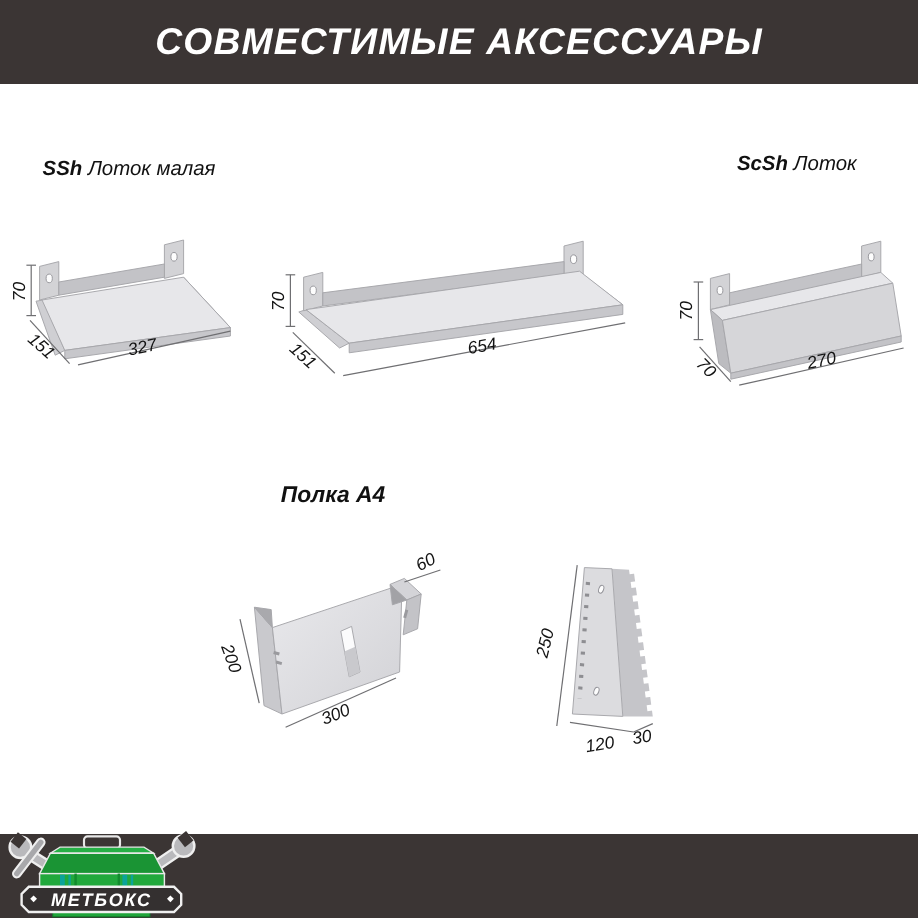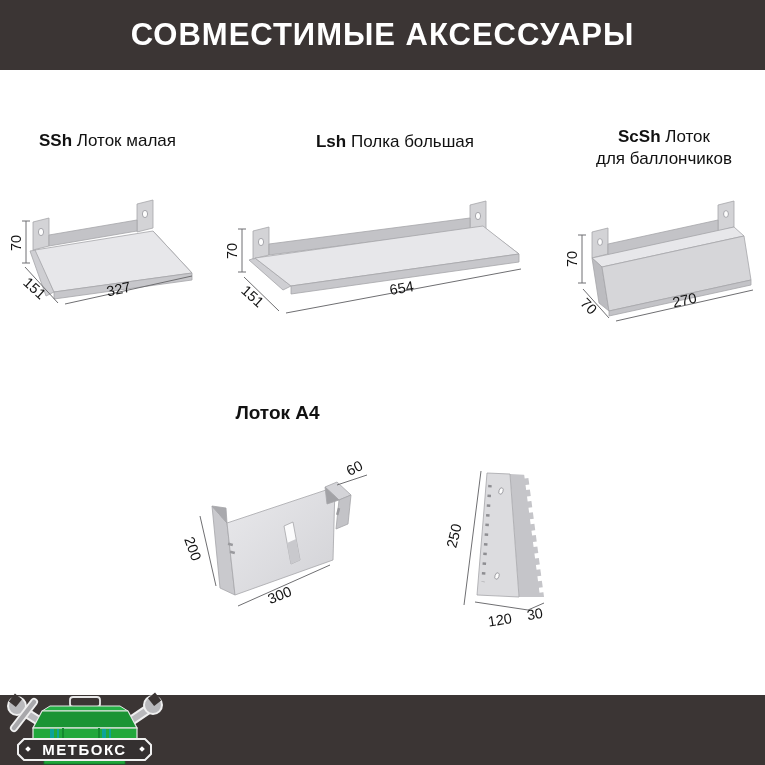--- a/index.html
+++ b/index.html
@@ -1,17 +1,17 @@
 <!DOCTYPE html>
 <html><head>
 <meta charset="utf-8">
 <style>
   html,body{margin:0;padding:0;background:#fff;}
   #page{position:relative;width:765px;height:765px;background:#ffffff;overflow:hidden;
-        font-family:"Liberation Sans",sans-serif;color:#141414;}
+        font-family:"Liberation Sans",sans-serif;color:#141414;font-style:italic;}
   .bar{position:absolute;left:0;width:765px;height:70px;background:#3b3534;}
   #topbar{top:0;display:flex;align-items:center;justify-content:center;}
   #botbar{top:695px;}
   .title{color:#fff;font-weight:bold;font-size:31px;letter-spacing:1px;}
   .plabel{position:absolute;text-align:center;font-size:17px;line-height:22px;color:#111;}
   .plabel .code{font-weight:bold;margin-top:24px;}
   .plabel.big{font-weight:bold;font-size:19px;}
   svg{position:absolute;overflow:visible;}
   .dim{font-size:14.5px;fill:#131313;}
   .edge{stroke:#a6a6aa;stroke-width:0.8;stroke-linejoin:round;}
@@ -24,32 +24,27 @@
 <div id="page">
 
   <div class="bar" id="topbar">
     <span class="title">СОВМЕСТИМЫЕ АКСЕССУАРЫ</span>
   </div>
 
   <div class="plabel" style="left:15px;top:130px;width:185px;">
     <span class="code">SSh</span>
     <span>Лоток малая</span>
   </div>
-  <div class="plabel" style="left:285px;top:131px;width:220px;">
-    <span class="code">Lsh</span>
-    <span>Полка большая</span>
-  </div>
   <div class="plabel" style="left:578px;top:126px;width:172px;">
     <div><span class="code">ScSh</span>
     <span>Лоток</span></div>
-    <div>для баллончиков</div>
   </div>
 
   <div class="plabel big" style="left:195px;top:402px;width:165px;">
-    <span>Лоток А4</span>
+    <span>Полка А4</span>
   </div>
 
   <svg style="left:8px;top:188px;" width="200" height="135" viewBox="0 0 200 135">
     <polygon class="edge" points="22,63 28,62 46,104 38,108" fill="#cfcfd3"></polygon>
     <polygon class="edge" points="25,34 41,30 41,58 25,62" fill="#d3d3d6"></polygon>
     <polygon class="edge" points="129,16 145,12 145,40 129,44" fill="#d3d3d6"></polygon>
     <polygon class="edge" points="41,47 129,32 129,43 41,58" fill="#c3c3c7"></polygon>
     <polygon class="edge" points="145,43 184,85 145,50" fill="#bcbcc0"></polygon>
     <polygon class="edge" points="27,62 145,43 184,85 46,104" fill="#e7e7ea"></polygon>
     <polygon class="edge" points="46,104 184,85 184,92 46,111" fill="#c7c7cb"></polygon>

